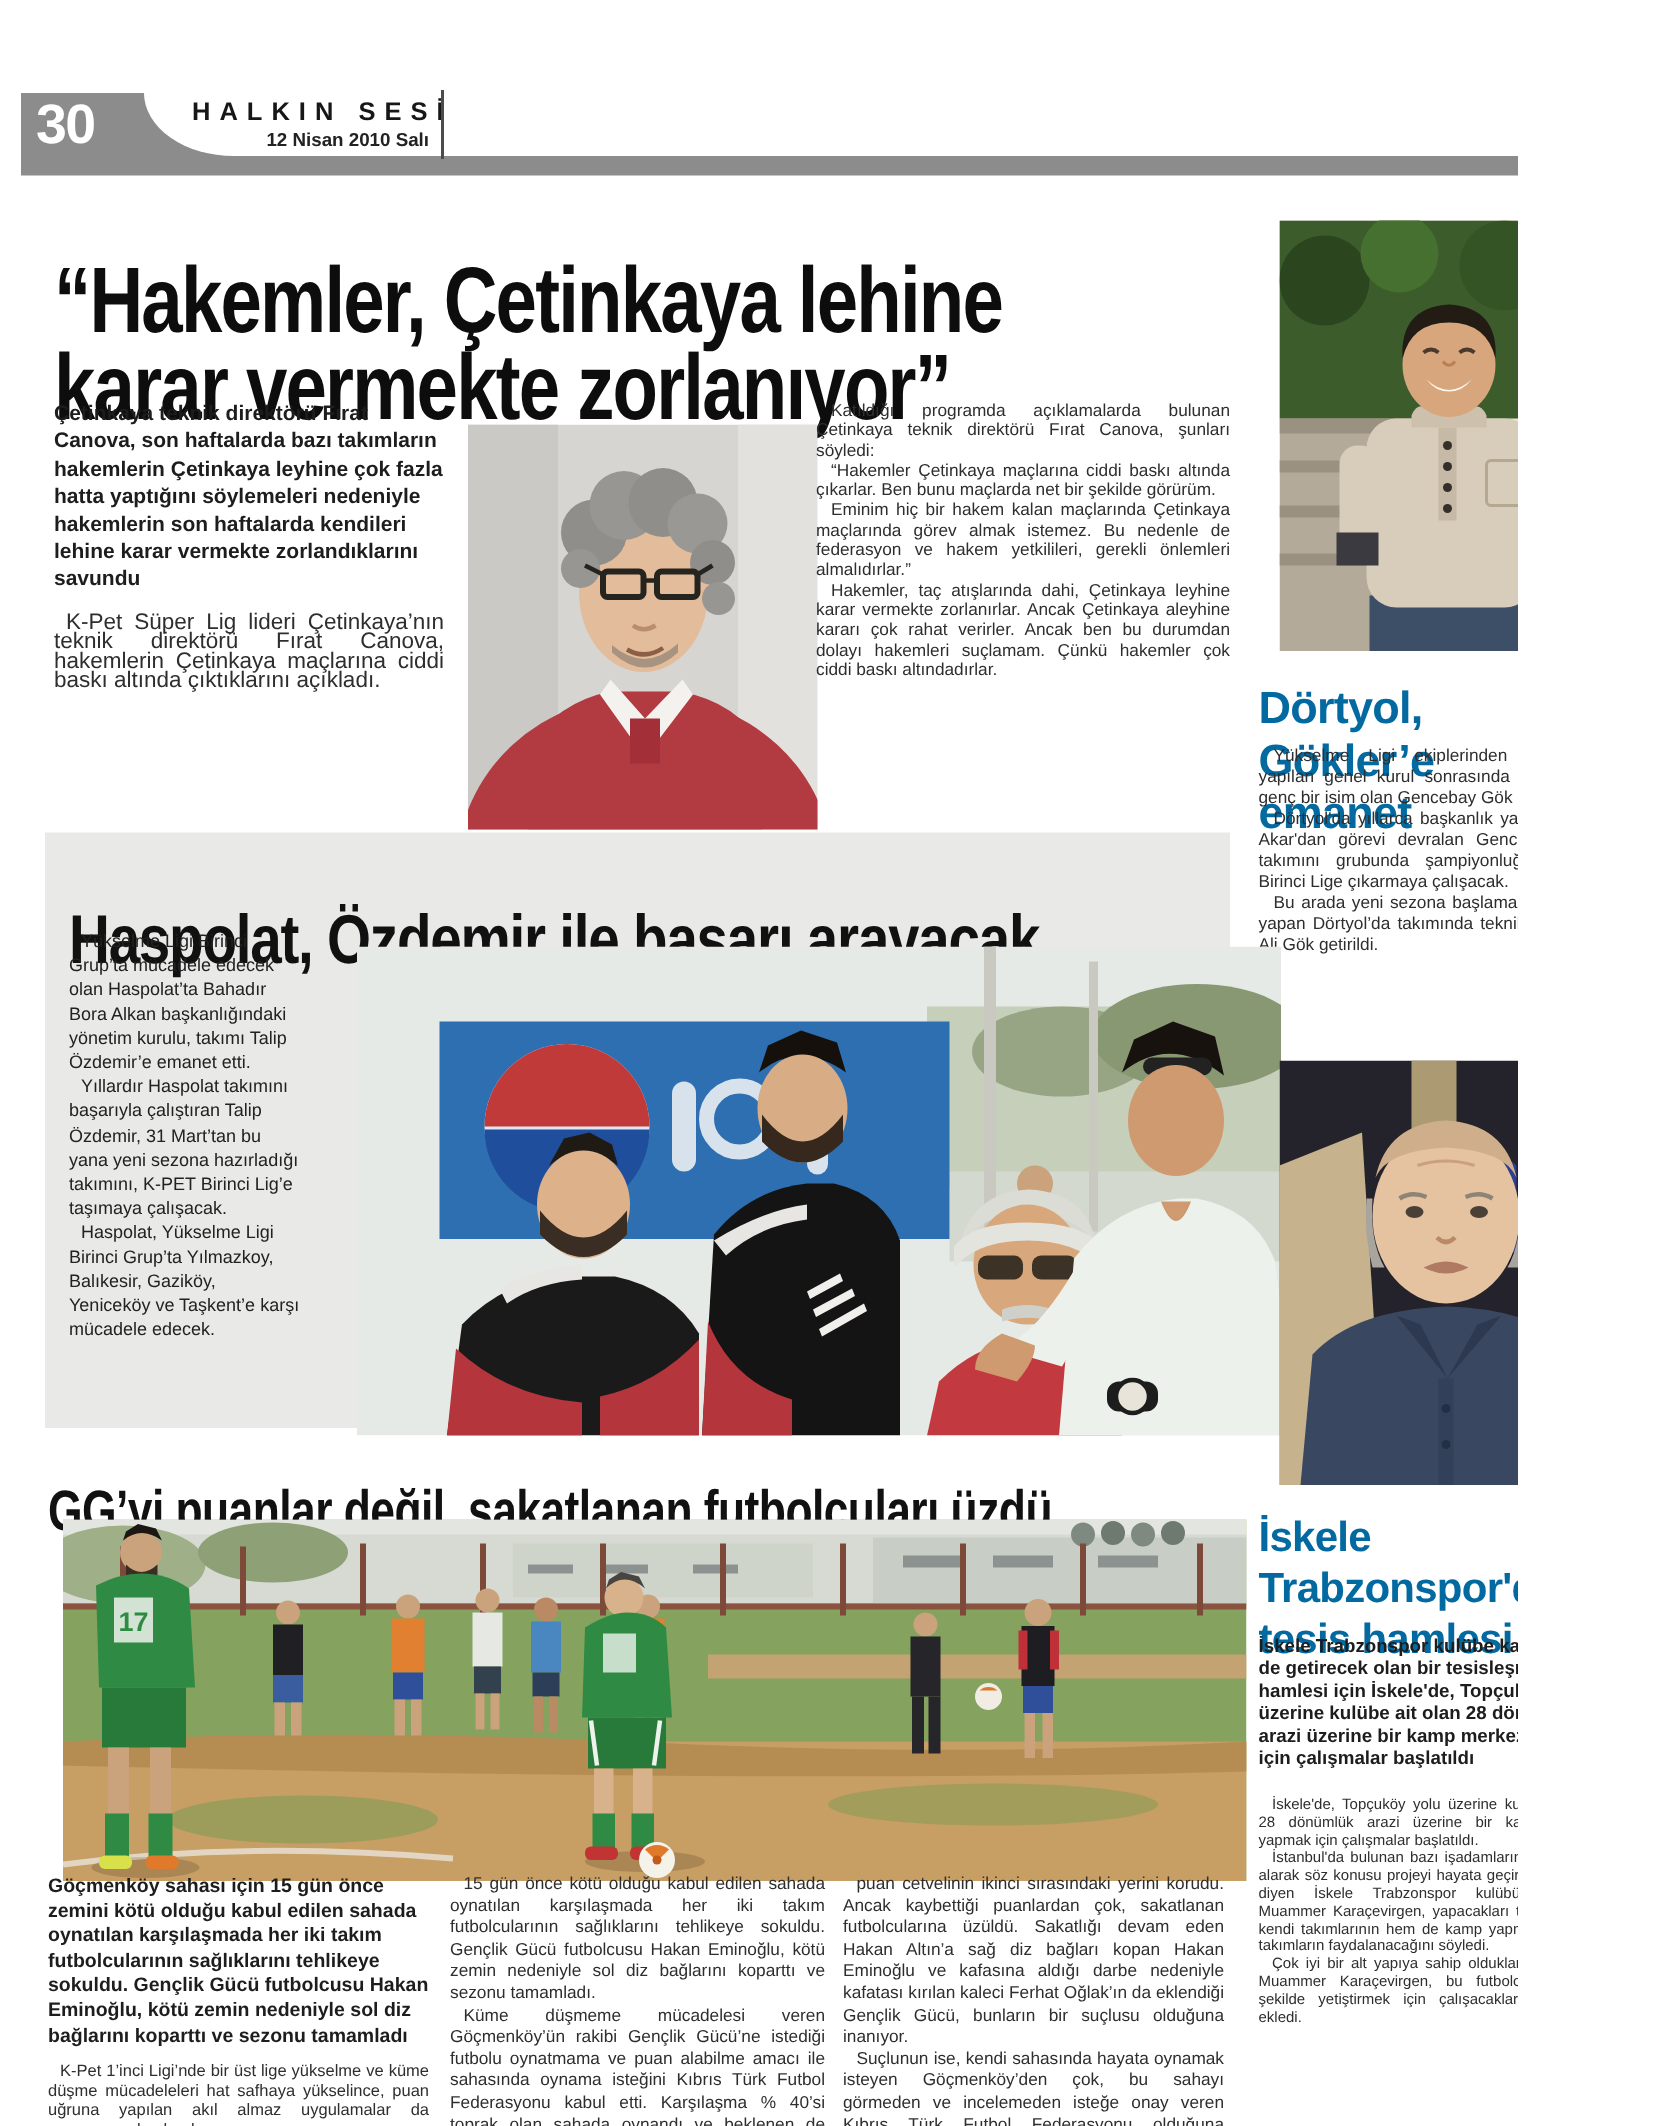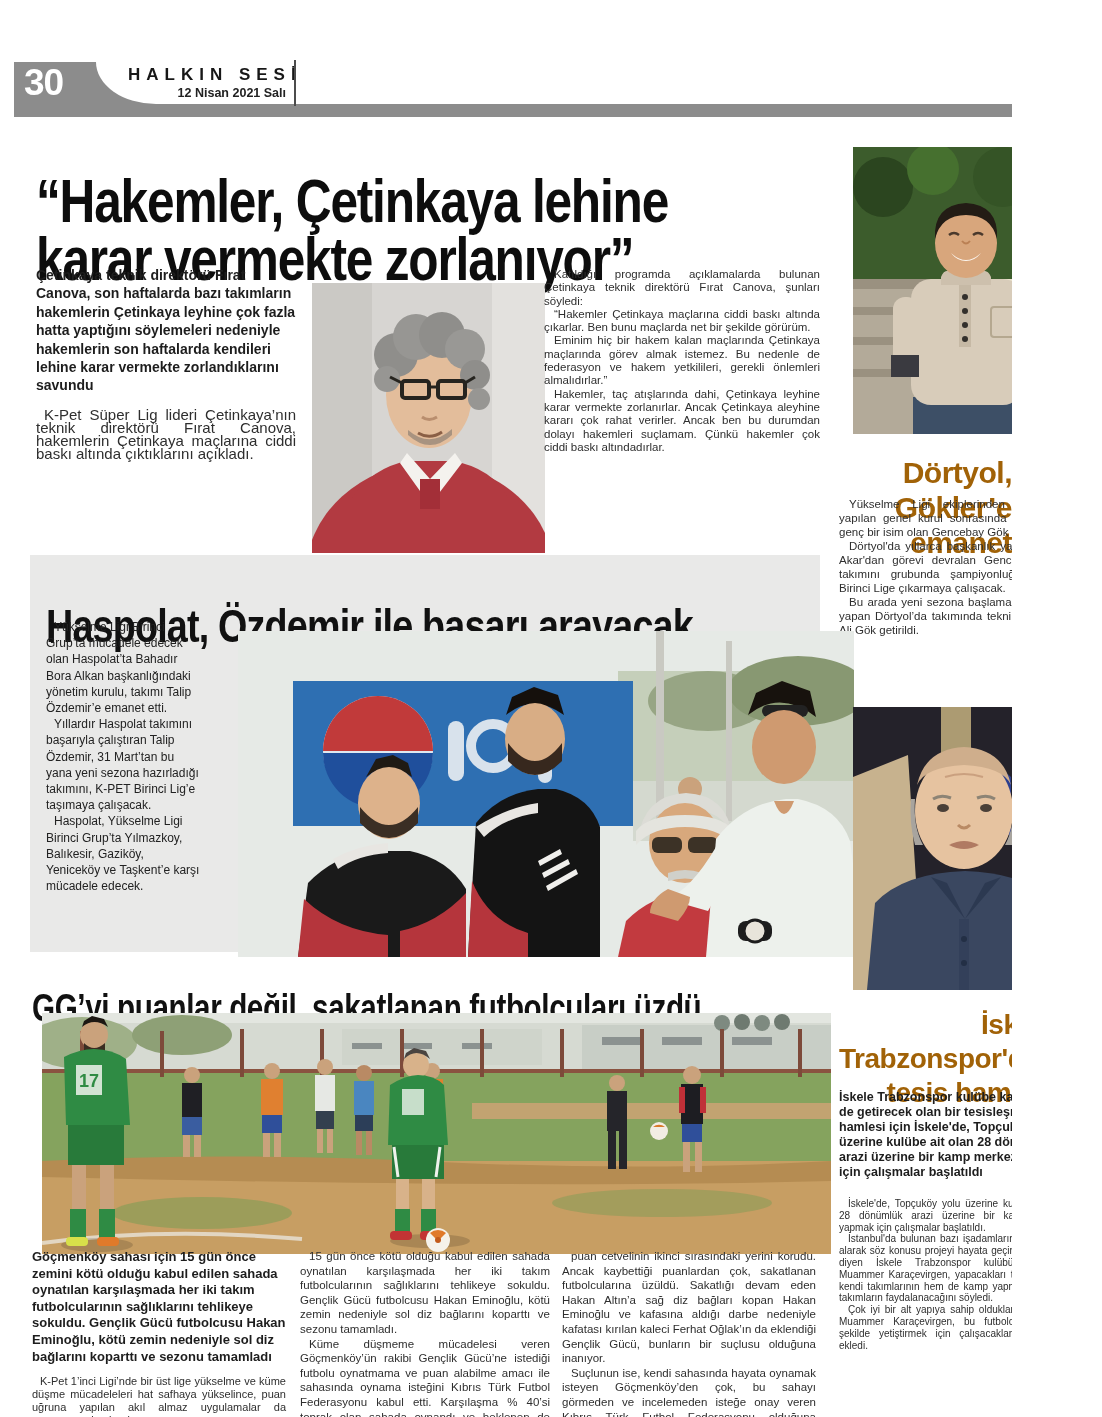--- a/index.html
+++ b/index.html
@@ -13,21 +13,21 @@
   .hdr-tab{position:absolute;left:96px;top:18px;width:66px;height:42px;background:#fff;border-bottom-left-radius:60px 42px;}
   .page-num{position:absolute;left:18px;top:17px;width:78px;height:44px;color:#fff;font-size:37px;font-weight:800;letter-spacing:-1px;line-height:44px;text-align:left;padding-left:6px;}
   .masthead{position:absolute;left:128px;top:21px;font-size:17px;font-weight:800;letter-spacing:6px;color:#171717;white-space:nowrap;}
   .issue-date{position:absolute;left:128px;top:42px;width:158px;text-align:right;font-size:12.5px;font-weight:700;color:#222;}
   .mast-divider{position:absolute;left:294px;top:16px;width:2px;height:46px;background:#4c4c4c;}
 
   
   .headline-main{position:absolute;left:36px;top:86px;font-size:62px;line-height:58px;font-weight:800;letter-spacing:-1.5px;color:#0d0d0d;transform:scaleX(0.8);transform-origin:0 0;white-space:nowrap;}
   .headline-hasp{position:absolute;left:16px;top:6px;font-size:46px;font-weight:800;letter-spacing:-1px;color:#111;transform:scaleX(0.82);transform-origin:0 0;white-space:nowrap;}
   .headline-gg{position:absolute;left:32px;top:911px;font-size:38px;font-weight:800;letter-spacing:-0.5px;color:#111;transform:scaleX(0.78);transform-origin:0 0;white-space:nowrap;}
-  .headline-side{position:absolute;font-weight:800;color:#a16207;text-align:right;}
+  .headline-side{position:absolute;font-weight:800;color:#0369a1;}
   .headline-dortyol{left:839px;top:386px;font-size:30px;line-height:35px;letter-spacing:-0.5px;}
   .headline-iskele{left:839px;top:941px;font-size:28px;line-height:34px;letter-spacing:-0.5px;}
 
   
   p{margin:0;}
   .lede{font-weight:700;color:#1d1d1d;}
   .a1-left{position:absolute;left:36px;top:222px;width:260px;}
   .a1-left .lede{font-size:14px;line-height:18.4px;}
   .a1-left p.body{margin-top:14px;font-size:15px;line-height:12.9px;text-align:justify;text-indent:8px;}
   .a1-col2{position:absolute;left:544px;top:224px;width:276px;font-size:11.5px;line-height:13.3px;text-align:justify;}
@@ -64,21 +64,21 @@
 <body>
 
 <div class="page">
 
   <header>
     <div class="hdr-gray-box"></div>
     <div class="hdr-bar"></div>
     <div class="hdr-tab"></div>
     <div class="page-num">30</div>
     <div class="masthead">HALKIN SESİ</div>
-    <div class="issue-date">12 Nisan 2021 Salı</div>
+    <div class="issue-date">12 Nisan 2010 Salı</div>
     <div class="mast-divider"></div>
   </header>
 
   <h1 class="headline-main">
     <span style="display:block">“Hakemler, Çetinkaya lehine</span>
     <span style="display:block">karar vermekte zorlanıyor”</span>
   </h1>
 
   <div class="a1-left">
     <div class="lede">Çetinkaya teknik direktörü Fırat Canova, son haftalarda bazı takımların hakemlerin Çetinkaya leyhine çok fazla hatta yaptığını söylemeleri nedeniyle hakemlerin son haftalarda kendileri lehine karar vermekte zorlandıklarını savundu</div>

